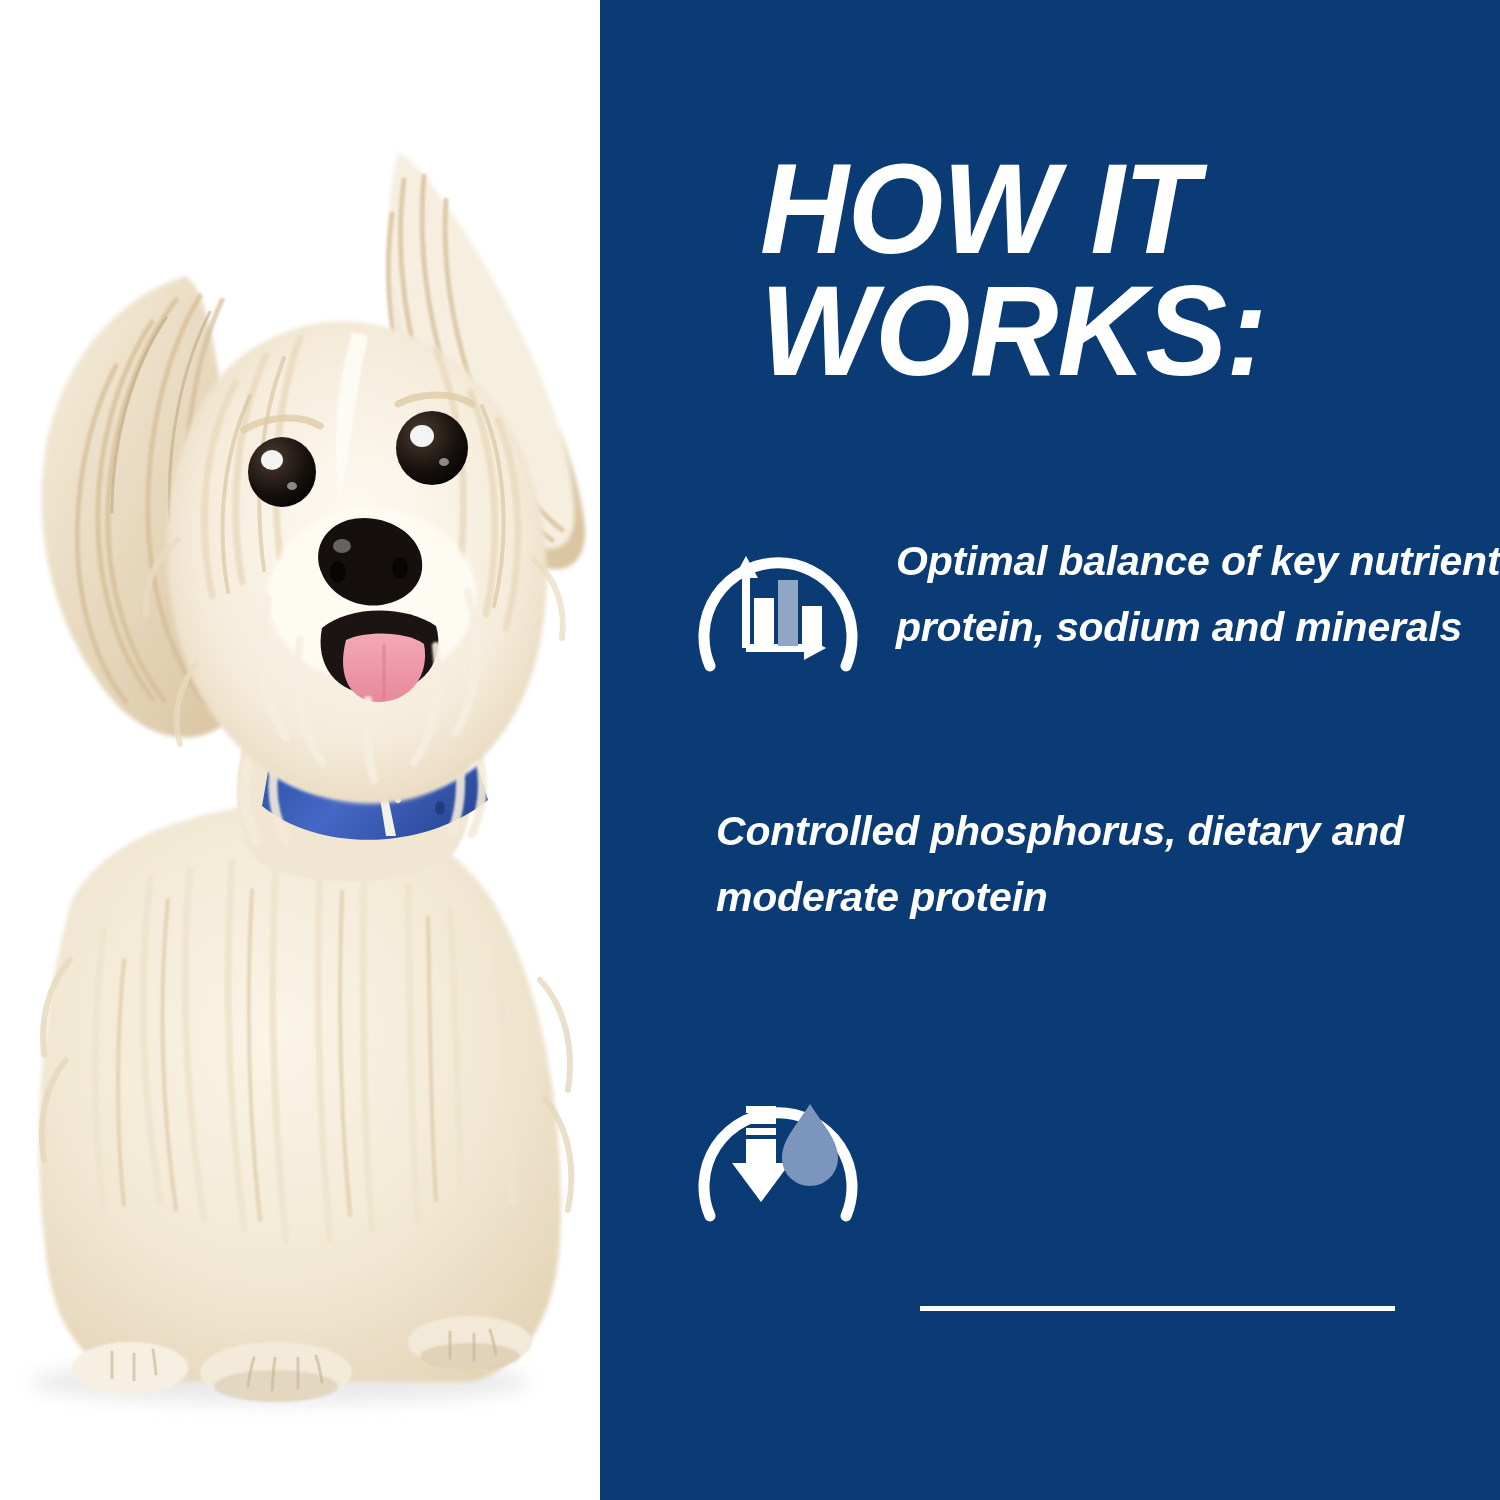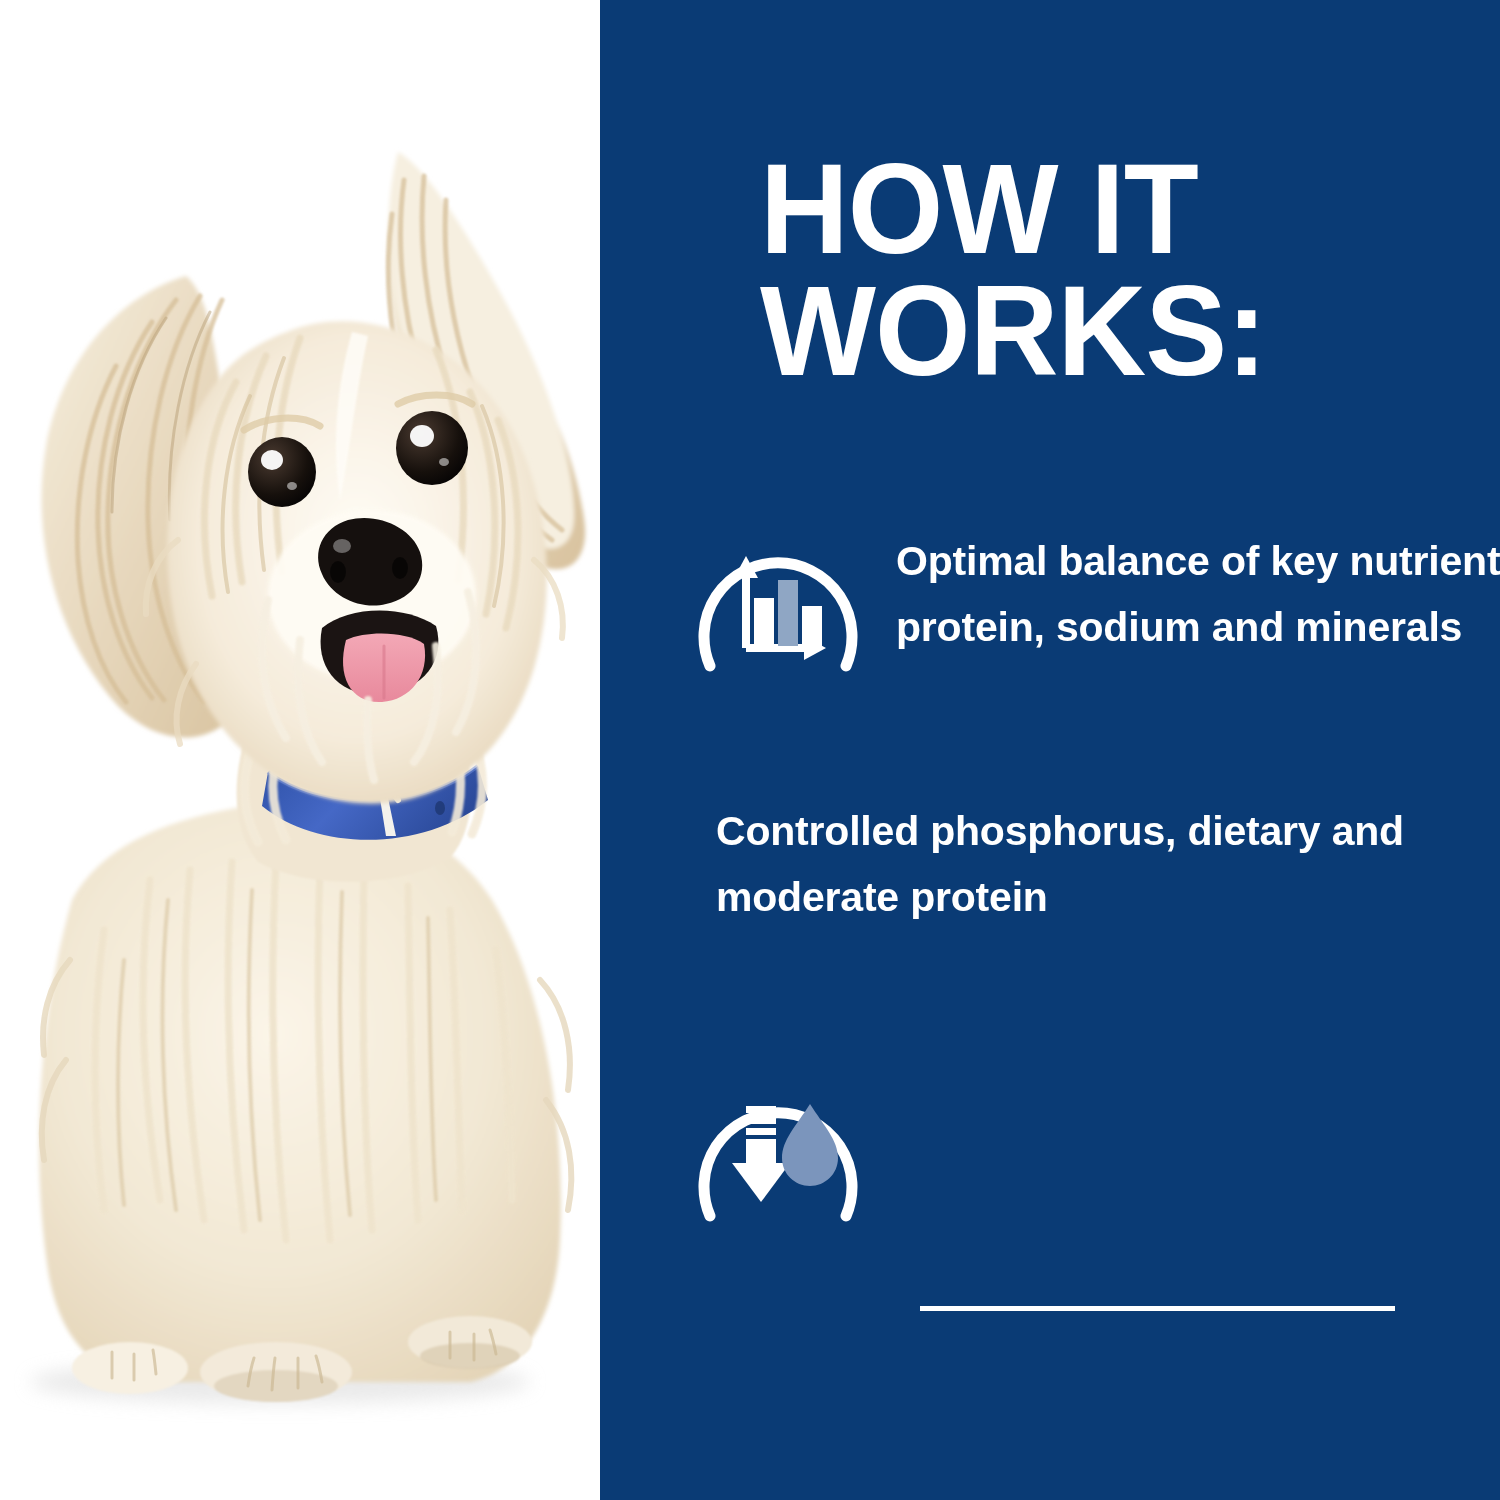--- a/index.html
+++ b/index.html
@@ -31,20 +31,21 @@
   }
   .dog-svg { position:absolute; left:0; top:0; width:600px; height:1500px; display:block; }
 
   
   .info-panel {
     position:relative;
     width:900px; height:1500px;
     background:#0A3B75;
     flex:0 0 900px;
     overflow:hidden;
+    font-style:italic;
   }
 
   .headline {
     position:absolute;
     left:160px; top:148px;
     width:720px;
     color:#ffffff;
     font-weight:bold;
     font-size:128px;
     line-height:0.95;

